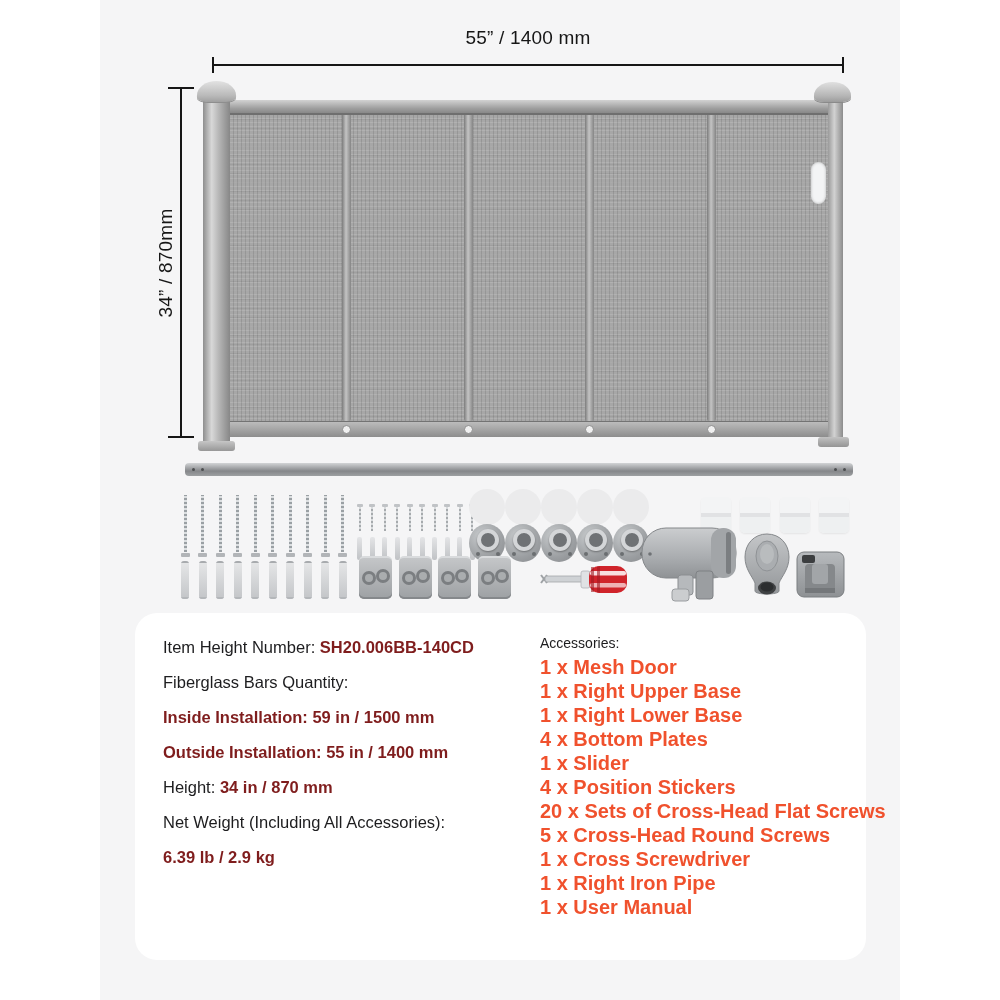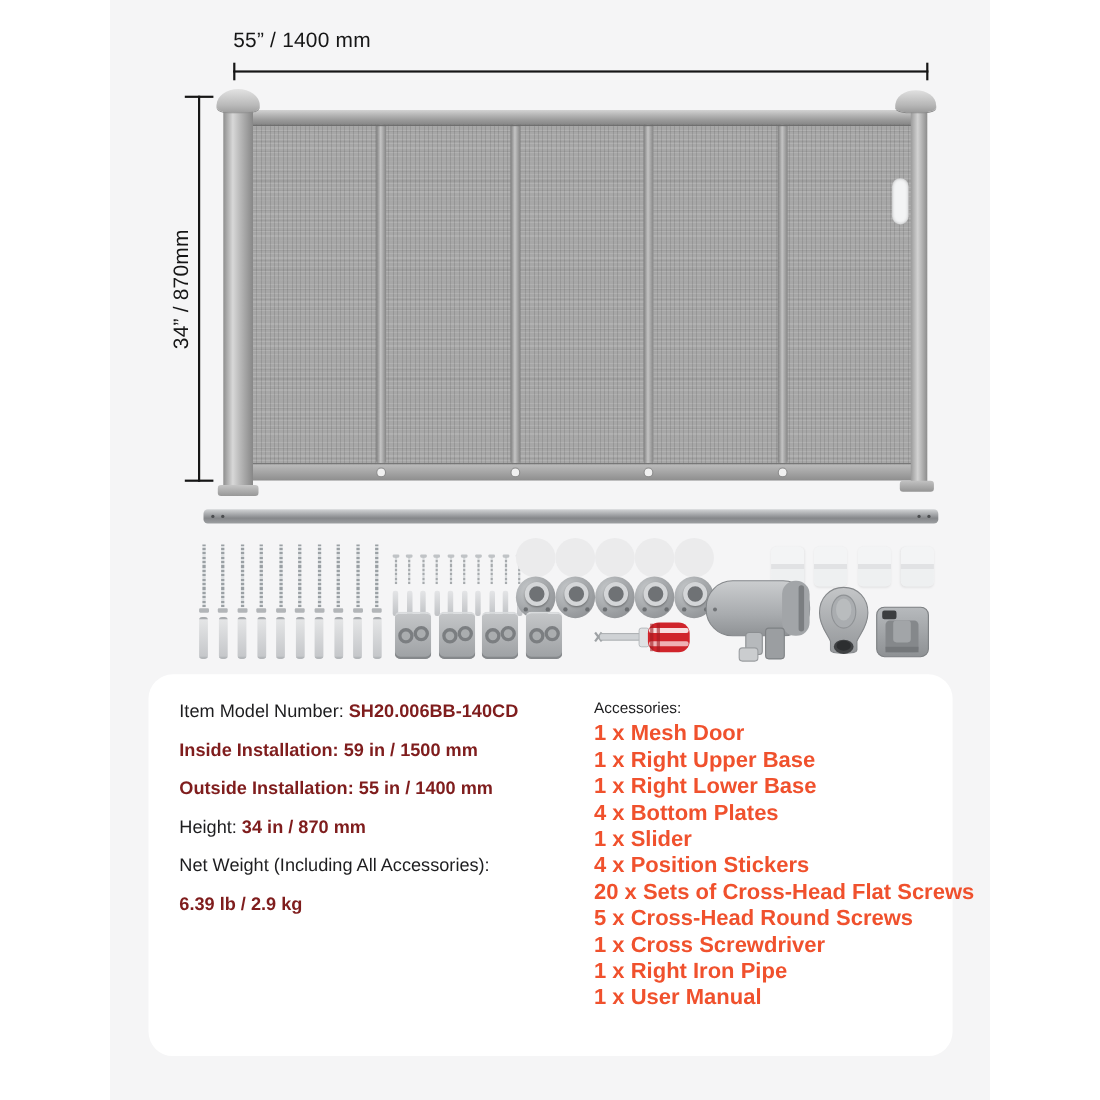--- a/index.html
+++ b/index.html
@@ -1,21 +1,21 @@
 <!DOCTYPE html>
 <html><head>
 <meta charset="utf-8">
 <style>
   html,body{margin:0;padding:0;background:#ffffff;}
   .canvas{position:relative;width:1000px;height:1000px;background:#ffffff;overflow:hidden;
           font-family:"Liberation Sans", sans-serif;color:#1d1d1f;}
   .photo-bg{position:absolute;left:100px;top:0;width:800px;height:1000px;background:#f5f5f6;}
 
   
-  .dim-top-label{position:absolute;left:212px;top:27px;width:632px;text-align:left;
+  .dim-top-label{position:absolute;left:212px;top:27px;width:632px;text-align:center;
                  font-size:19px;font-weight:400;color:#161616;letter-spacing:.2px;}
   .dim-top-line{position:absolute;left:212px;top:64px;width:632px;height:2px;background:#161616;}
   .dim-top-line::before,.dim-top-line::after{content:"";position:absolute;width:2px;height:16px;top:-7px;background:#161616;}
   .dim-top-line::before{left:0;} .dim-top-line::after{right:0;}
 
   .dim-left-label{position:absolute;left:76px;top:252px;width:180px;text-align:center;
                   font-size:19px;color:#161616;transform:rotate(-90deg);letter-spacing:.2px;}
   .dim-left-line{position:absolute;left:180px;top:87px;width:2px;height:351px;background:#161616;}
   .dim-left-line::before,.dim-left-line::after{content:"";position:absolute;width:26px;height:2px;left:-12px;background:#161616;}
   .dim-left-line::before{top:0;} .dim-left-line::after{bottom:0;}
@@ -274,21 +274,24 @@
     <rect x="1" y="3" width="47" height="45" rx="7" fill="url(#gC)" stroke="#7b7e81"></rect>
     <rect x="6" y="6" width="13" height="8" rx="2" fill="#3c3e40"></rect>
     <rect x="9" y="15" width="30" height="29" rx="4" fill="#85888b"></rect>
     <rect x="16" y="15" width="16" height="20" rx="3" fill="#a2a5a8"></rect>
     <rect x="9" y="39" width="30" height="5" fill="#74777a"></rect>
   </svg>
 
   <div class="card">
     <div class="col-left">
       <div class="spec-row">
-        <span class="spec-label">Item Model Number: </span><span class="spec-value">SH20.006BB-140CD</span>
+        <span class="spec-label">Item Height Number: </span><span class="spec-value">SH20.006BB-140CD</span>
+      </div>
+      <div class="spec-row">
+        <span class="spec-label">Fiberglass Bars Quantity:</span><span class="spec-value"></span>
       </div>
       <div class="spec-row">
         <span class="spec-label"></span><span class="spec-value">Inside Installation: 59 in / 1500 mm</span>
       </div>
       <div class="spec-row">
         <span class="spec-label"></span><span class="spec-value">Outside Installation: 55 in / 1400 mm</span>
       </div>
       <div class="spec-row">
         <span class="spec-label">Height: </span><span class="spec-value">34 in / 870 mm</span>
       </div>

